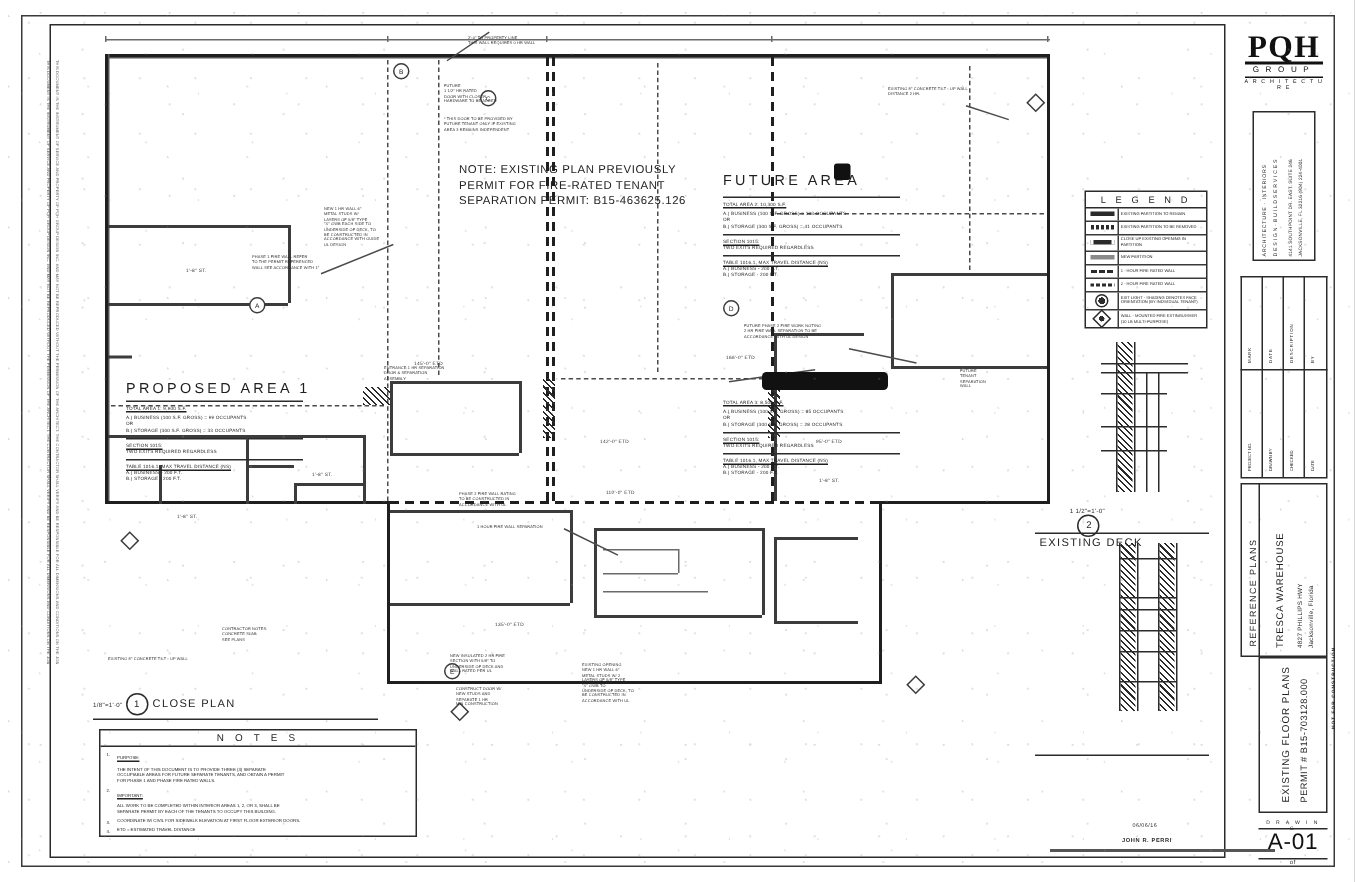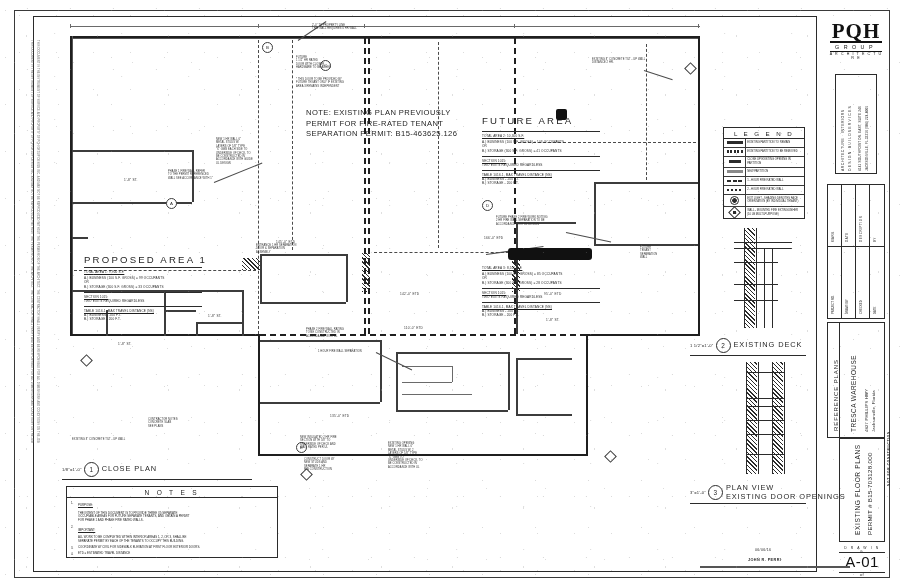--- a/index.html
+++ b/index.html
@@ -517,33 +517,27 @@
 
   </div>
 
   <div class="plan-tag" style="left:62px; top:462px;">
     <span class="ptag-scale">1/8"=1'-0"</span>
     <span class="ptag-circle">1</span>
     <span class="ptag-label">CLOSE PLAN</span>
   </div>
   <div class="ptag-rule" style="left:62px; top:479px; width:190px;"></div>
 
-  <div class="plan-tag" style="left:690px; top:338px;">
+  <div class="plan-tag" style="left:690px; top:338px;flex-direction:column;">
     <span class="ptag-scale">1 1/2"=1'-0"</span>
     <span class="ptag-circle">2</span>
     <span class="ptag-label">EXISTING DECK</span>
   </div>
   <div class="ptag-rule" style="left:690px; top:355px; width:116px;"></div>
 
-  <div class="plan-tag" style="left:690px; top:484px;">
-    <span class="ptag-scale">3"=1'-0"</span>
-    <span class="ptag-circle">3</span>
-    <span class="ptag-label">PLAN VIEW
-EXISTING DOOR OPENINGS</span>
-  </div>
   <div class="ptag-rule" style="left:690px; top:503px; width:116px;"></div>
 
   <div class="box" id="notes-box">
     <div id="notes-title">N O T E S</div>
     <div id="notes-body">
       <div class="note-item">
         <div class="note-num">1.</div>
         <div class="note-txt">
           <span class="note-h">PURPOSE:</span><br>
           <span>THE INTENT OF THIS DOCUMENT IS TO PROVIDE THREE (3) SEPARATE

